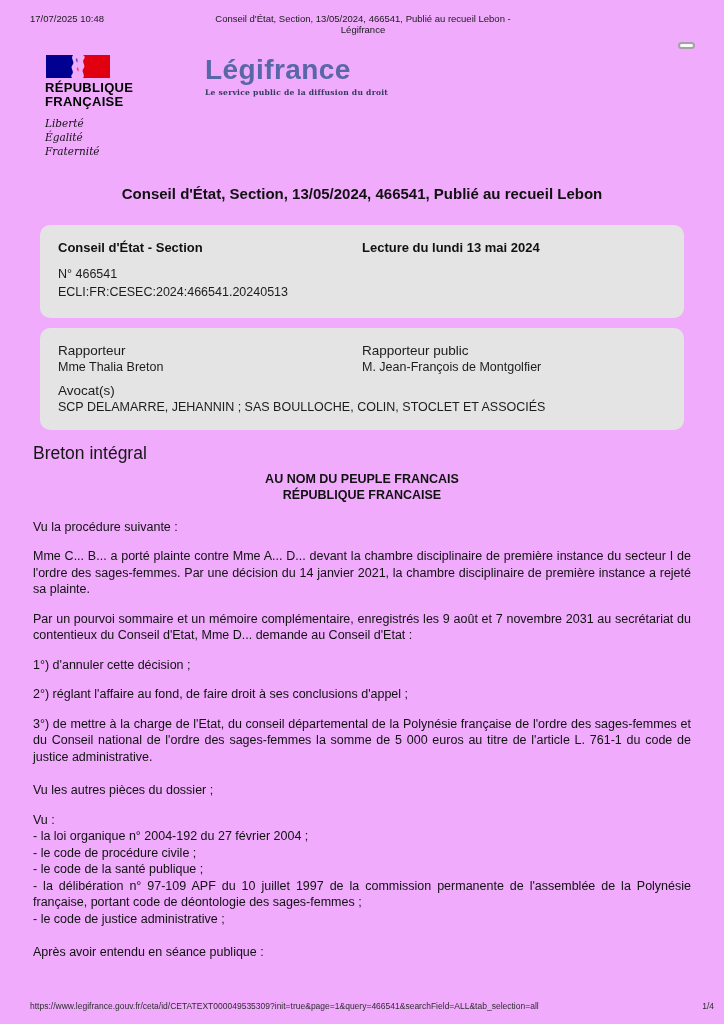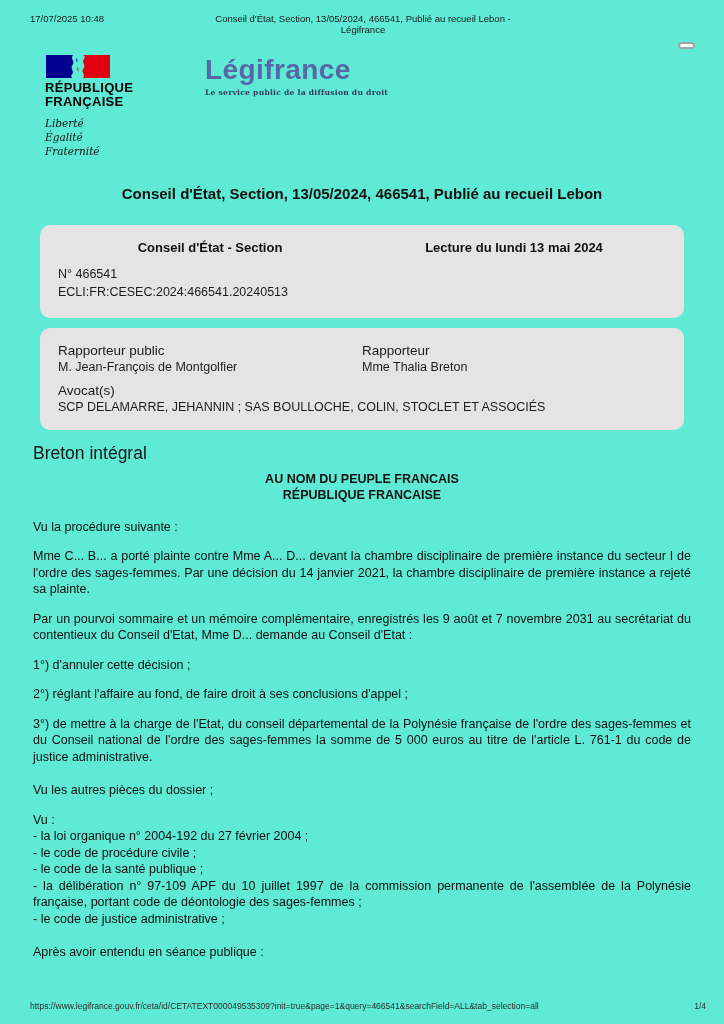--- a/index.html
+++ b/index.html
@@ -3,21 +3,21 @@
 <meta charset="utf-8">
 <style>
   * { margin: 0; padding: 0; box-sizing: border-box; }
   html, body { background: #ffffff; }
   body { font-family: "Liberation Sans", sans-serif; color: #161616; }
   .page {
     position: relative;
     width: 724px;
     height: 1024px;
     margin: 0 auto;
-    background: #5eead4;
+    background: #f0abfc;
     overflow: hidden;
   }
 
   
   .print-header {
     display: grid;
     grid-template-columns: 170px 1fr 170px;
     align-items: start;
     padding: 13px 28px 0 30px;
     font-size: 9.5px;
@@ -83,21 +83,21 @@
 
   
   .boxes { margin: 23px 40px 0 40px; }
   .grey-box {
     background: #e4e4e4;
     border-radius: 10px;
     padding: 15px 18px 16px 18px;
   }
   .grey-box + .grey-box { margin-top: 10px; }
   .box-row { display: grid; grid-template-columns: 1fr 1fr; }
-  .box-label-bold { font-weight: 700; font-size: 13px; color: #111111; text-align: center; }
+  .box-label-bold { font-weight: 700; font-size: 13px; color: #111111; }
   .box-label { font-size: 13.5px; color: #1c1c1c; }
   .box-value { font-size: 12.5px; color: #1c1c1c; margin-top: 2px; }
   .meta-lines { margin-top: 11px; font-size: 12.5px; line-height: 1.42; color: #1c1c1c; }
   .avocats-group { margin-top: 9px; }
 
   
   .section-heading {
     font-size: 17.5px;
     font-weight: 400;
     color: #161616;
@@ -121,21 +121,21 @@
     color: #111111;
   }
   .content p { margin: 0 0 13px 0; }
   .content p.gap-before { margin-top: 17px; }
   .content p.pre-line { white-space: pre-line; }
 
   
   .print-footer {
     position: absolute;
     left: 30px;
-    right: 18px;
+    right: 10px;
     bottom: 13px;
     display: flex;
     justify-content: space-between;
     align-items: center;
     font-size: 8.5px;
     color: #2e2e2e;
   }
 </style>
 </head>
 <body>
@@ -184,26 +184,26 @@
       </div>
       <div class="meta-lines">
         <div>N° 466541</div>
         <div>ECLI:FR:CESEC:2024:466541.20240513</div>
       </div>
     </div>
 
     <div class="grey-box">
       <div class="box-row">
         <div>
+          <div class="box-label">Rapporteur</div>
+          <div class="box-value">Mme Thalia Breton</div>
+        </div>
+        <div>
           <div class="box-label">Rapporteur public</div>
           <div class="box-value">M. Jean-François de Montgolfier</div>
-        </div>
-        <div>
-          <div class="box-label">Rapporteur</div>
-          <div class="box-value">Mme Thalia Breton</div>
         </div>
       </div>
       <div class="avocats-group">
         <div class="box-label">Avocat(s)</div>
         <div class="box-value">SCP DELAMARRE, JEHANNIN ; SAS BOULLOCHE, COLIN, STOCLET ET ASSOCIÉS</div>
       </div>
     </div>
   </div>
 
   <h2 class="section-heading">Breton intégral</h2>

